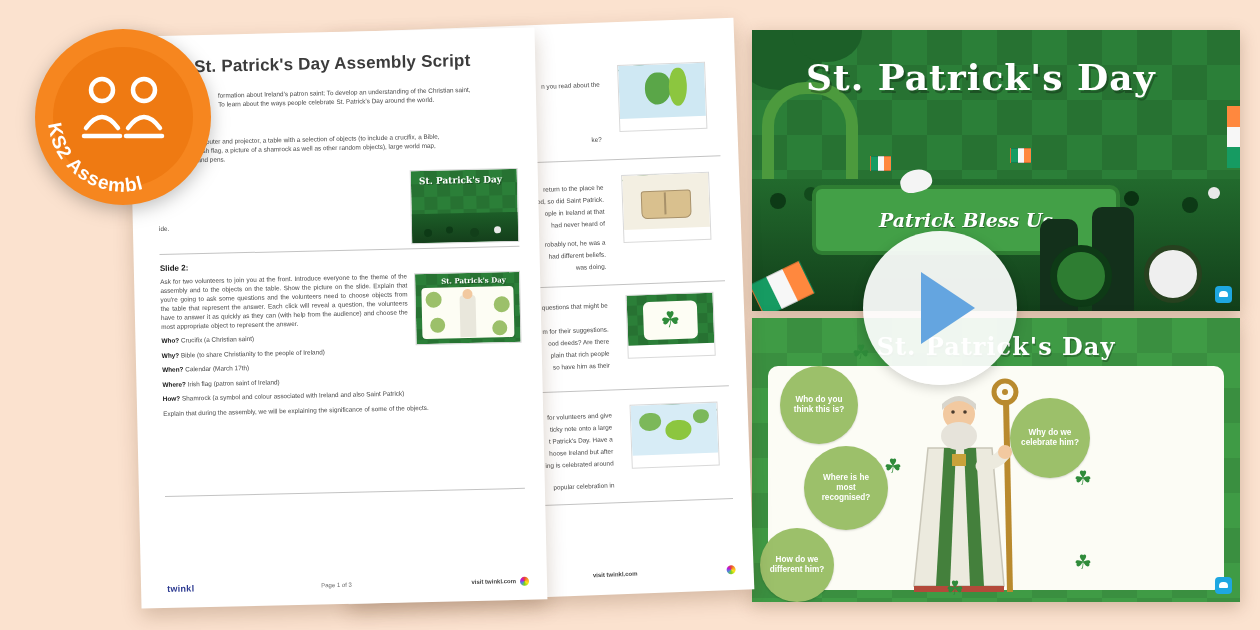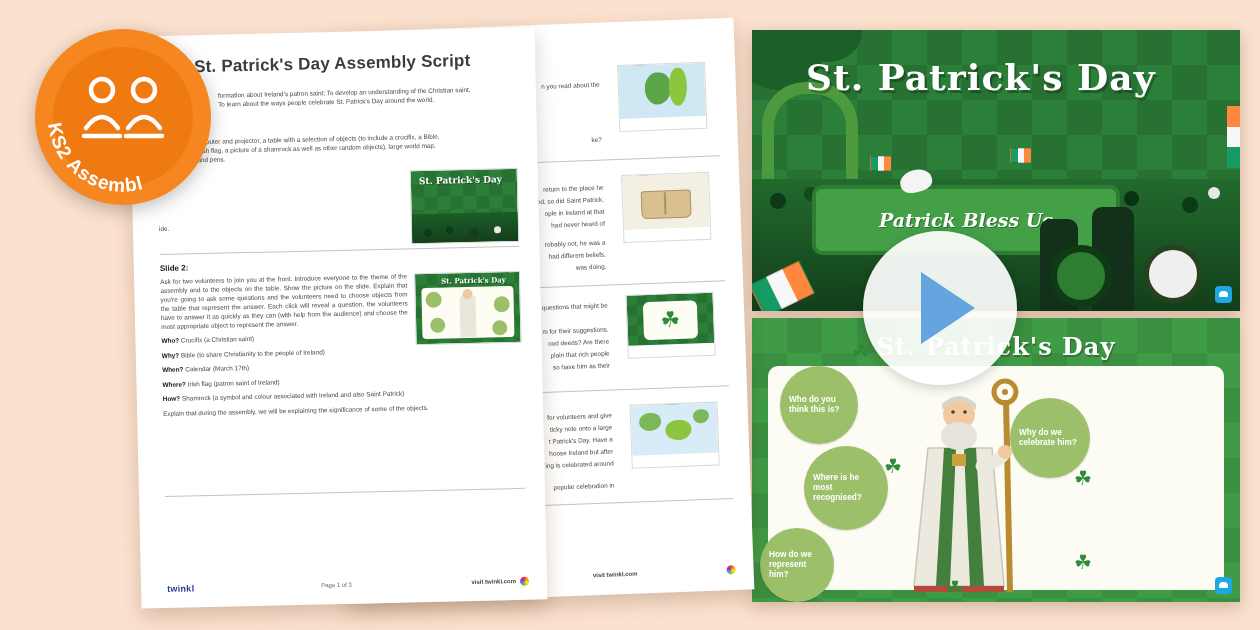--- a/index.html
+++ b/index.html
@@ -67,21 +67,21 @@
   .drum{position:absolute;left:392px;bottom:8px;width:48px;height:48px;border-radius:50%;background:#efefef;border:5px solid #27411f;z-index:4;}
   .flag-ie-h{background:linear-gradient(90deg,#169b62 0 33.3%,#f7f7f7 33.3% 66.6%,#ff883e 66.6%);border:1px solid rgba(0,0,0,.18);}
   .st-flag-left{position:absolute;left:2px;bottom:4px;width:54px;height:34px;transform:rotate(-26deg);z-index:4;}
   .st-flag-right{position:absolute;right:0;top:76px;width:13px;height:62px;background:linear-gradient(180deg,#ff883e 0 33.3%,#f7f7f7 33.3% 66.6%,#169b62 66.6%);z-index:2;}
   .mini-flag{position:absolute;width:20px;height:13px;z-index:2;}
   .twinkl-chip{position:absolute;right:8px;bottom:8px;width:17px;height:17px;border-radius:4px;background:#1ea7e1;z-index:5;}
   .twinkl-chip::after{content:"";position:absolute;left:4px;top:5px;width:9px;height:6px;background:#fff;border-radius:4px 4px 1px 1px;}
 
   .sb-title{position:absolute;top:14px;left:0;right:0;text-align:center;font-family:"DejaVu Serif",serif;font-weight:bold;font-size:24px;color:#fff;letter-spacing:1px;text-shadow:1px 2px 0 rgba(0,0,0,.25);z-index:1;}
   .sb-panel{position:absolute;left:16px;right:16px;top:48px;bottom:12px;background:#fcfcf5;border-radius:10px;z-index:1;}
-  .bubble{position:absolute;border-radius:50%;background:#9cc06a;color:#fff;font-weight:bold;font-size:8.2px;line-height:1.25;display:flex;align-items:center;justify-content:center;text-align:left;padding:9px;box-sizing:border-box;z-index:3;box-shadow:0 1px 2px rgba(0,0,0,.15);}
+  .bubble{position:absolute;border-radius:50%;background:#9cc06a;color:#fff;font-weight:bold;font-size:8.2px;line-height:1.25;display:flex;align-items:center;justify-content:center;text-align:center;padding:9px;box-sizing:border-box;z-index:3;box-shadow:0 1px 2px rgba(0,0,0,.15);}
   .sham{position:absolute;color:#2f8b3a;font-size:20px;z-index:3;}
   .patrick{position:absolute;left:146px;top:56px;width:140px;height:224px;z-index:2;}
 
   
   .play{position:absolute;left:863px;top:231px;width:154px;height:154px;border-radius:50%;background:rgba(255,255,255,.92);z-index:8;display:flex;align-items:center;justify-content:center;box-shadow:0 3px 12px rgba(0,0,0,.18);cursor:pointer;}
   .play-triangle{width:0;height:0;border-left:54px solid #64a5e0;border-top:36px solid transparent;border-bottom:36px solid transparent;margin-left:16px;}
 </style>
 </head>
 <body>
 
@@ -290,21 +290,21 @@
       <path d="M44,36 Q61,18 78,36 L78,30 Q61,14 44,30 Z" fill="#d8d5cc"></path>
       <ellipse cx="61" cy="62" rx="18" ry="14" fill="#e6e3da"></ellipse>
       <circle cx="55" cy="38" r="1.8" fill="#4a3b2d"></circle>
       <circle cx="67" cy="38" r="1.8" fill="#4a3b2d"></circle>
       <rect x="54" y="80" width="14" height="12" fill="#c9a23a"></rect>
     </svg>
 
     <div class="bubble" style="left:28px;top:48px;width:78px;height:78px">Who do you think this is?</div>
     <div class="bubble" style="left:258px;top:80px;width:80px;height:80px">Why do we celebrate him?</div>
     <div class="bubble" style="left:52px;top:128px;width:84px;height:84px">Where is he most recognised?</div>
-    <div class="bubble" style="left:8px;top:210px;width:74px;height:74px">How do we represent him?</div>
+    <div class="bubble" style="left:8px;top:210px;width:74px;height:74px">How do we different him?</div>
 
     <span class="sham" style="left:100px;top:22px">☘</span>
     <span class="sham" style="left:132px;top:136px">☘</span>
     <span class="sham" style="left:322px;top:148px">☘</span>
     <span class="sham" style="left:322px;top:232px">☘</span>
     <span class="sham" style="left:194px;top:258px">☘</span>
 
     <div class="twinkl-chip"></div>
   </div>
 

